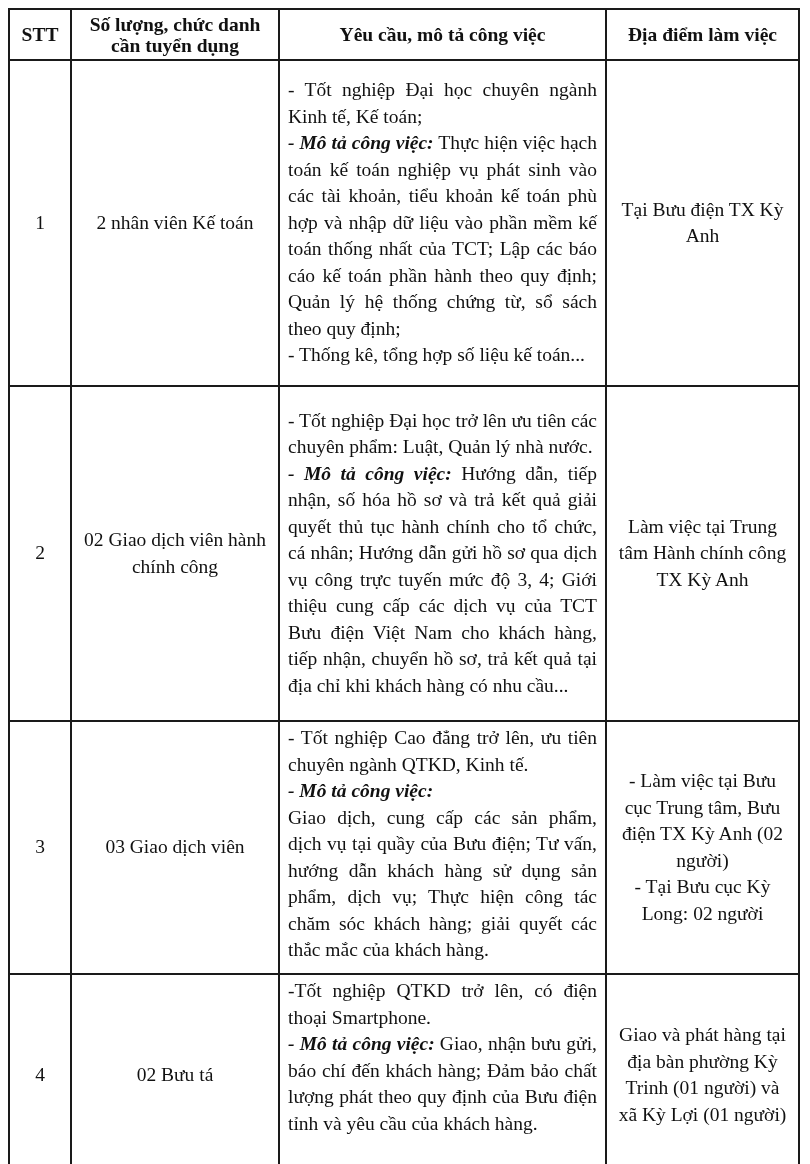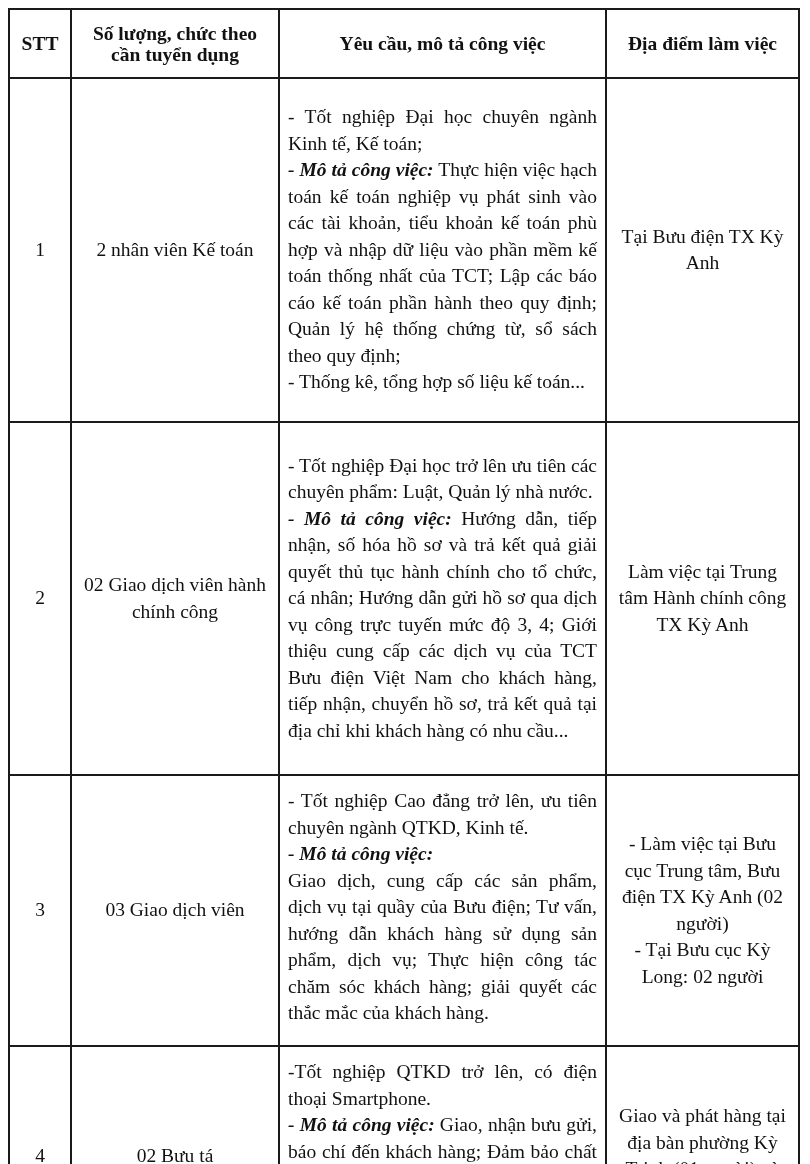--- a/index.html
+++ b/index.html
@@ -4,21 +4,21 @@
 <style>
   html, body { margin: 0; padding: 0; background: #ffffff; }
   body { width: 810px; height: 1164px; position: relative; overflow: hidden;
          font-family: "Liberation Serif", "DejaVu Serif", serif; color: #111; }
   table.jobs {
     position: absolute; left: 8px; top: 8px; width: 790px;
     border-collapse: collapse; table-layout: fixed;
     font-size: 19.5px; line-height: 26.5px;
   }
   table.jobs td, table.jobs th {
-    border: 2px solid #1a1a1a; padding: 12px 8px; vertical-align: middle;
+    border: 2px solid #1a1a1a; padding: 3px 8px; vertical-align: middle;
   }
   table.jobs th { font-weight: bold; text-align: center; line-height: 21px; height: 43px; }
   col.c1 { width: 62px; }
   col.c2 { width: 208px; }
   col.c3 { width: 327px; }
   col.c4 { width: 193px; }
   td.stt, td.pos, td.loc { text-align: center; }
   td.desc { text-align: justify; padding: 2px 7px 2px 7px; }
   td.desc p { margin: 0; }
   td.desc .bold { font-weight: bold; font-style: italic; }
@@ -34,21 +34,21 @@
 <table class="jobs">
   <colgroup>
       <col class="c1">
       <col class="c2">
       <col class="c3">
       <col class="c4">
     </colgroup>
   <thead>
     <tr>
       <th>STT</th>
-      <th>Số lượng, chức theo cần tuyển dụng</th>
+      <th>Số lượng, chức danh cần tuyển dụng</th>
       <th>Yêu cầu, mô tả công việc</th>
       <th>Địa điểm làm việc</th>
     </tr>
   </thead>
   <tbody>
     <tr class="r1">
       <td class="stt">1</td>
       <td class="pos">2 nhân viên Kế toán</td>
       <td class="desc">
         <p>- Tốt nghiệp Đại học chuyên ngành Kinh tế, Kế toán;</p>

